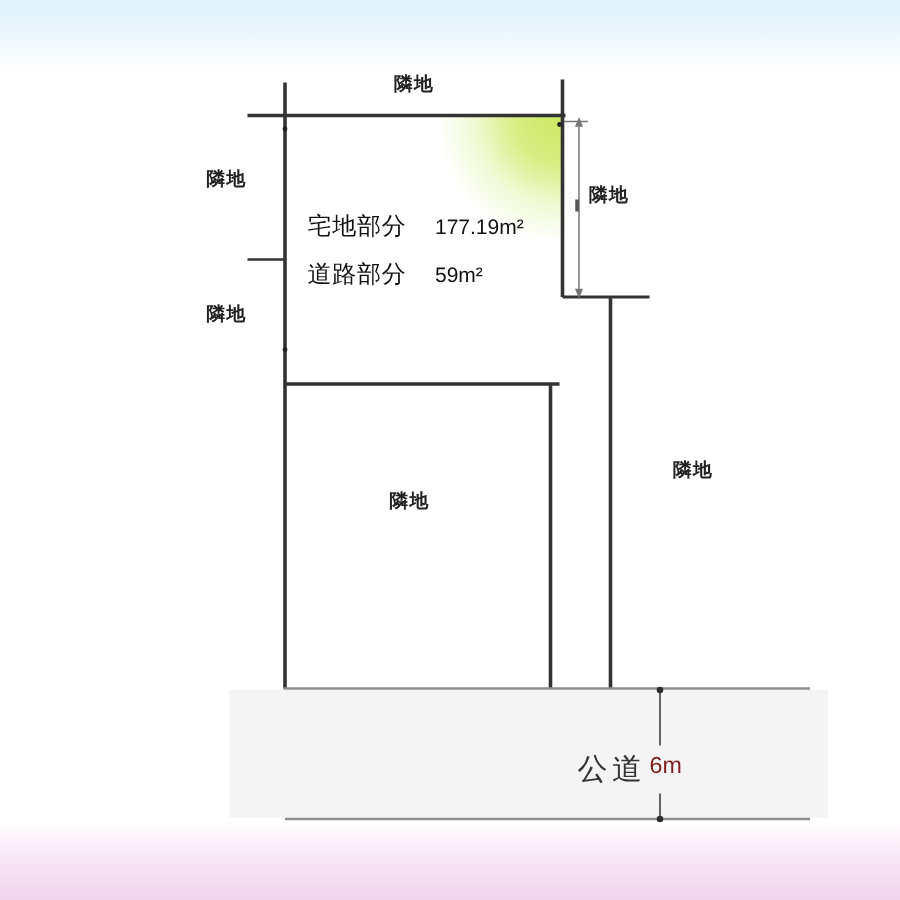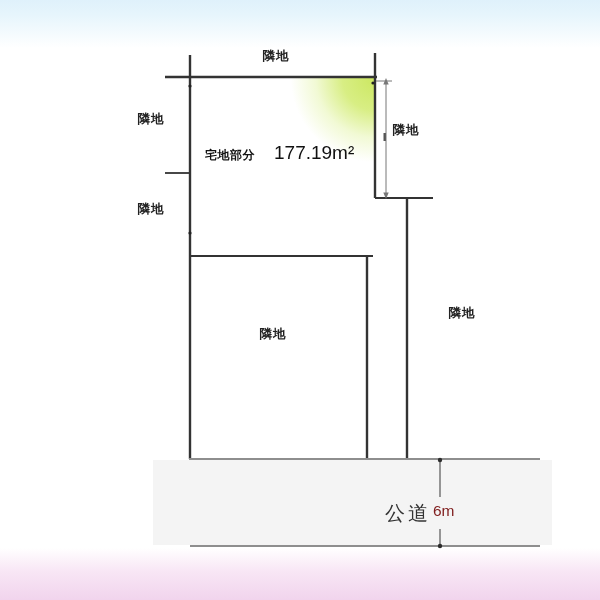--- a/index.html
+++ b/index.html
@@ -37,22 +37,22 @@
   .lbl{
     position:absolute;color:#1c1c1c;line-height:1.2;white-space:nowrap;
   }
   .neighbor{
     width:64px;text-align:center;font-size:12.5px;font-weight:600;
     letter-spacing:1px;color:#222;
   }
   .area-row{
     display:flex;align-items:baseline;gap:19px;color:#111;
   }
-  .area-row .a-label{font-size:12px;font-weight:700;letter-spacing:0.5px;}
-  .area-row .a-value{font-size:19px;font-weight:500;}
+  .area-row .a-label{font-size:16px;font-weight:400;letter-spacing:0.5px;}
+  .area-row .a-value{font-size:14px;font-weight:500;}
   .road-word{font-size:20px;letter-spacing:3px;color:#333;}
   .road-width{font-size:15.5px;color:#7f1d1d;}
 </style>
 </head>
 <body>
 
 <div class="stage">
 
   <div class="sky-band"></div>
   <div class="pink-band"></div>
@@ -93,17 +93,21 @@
   <div class="lbl neighbor" style="left:119px;top:112px;">隣地</div>
   <div class="lbl neighbor" style="left:119px;top:202px;">隣地</div>
   <div class="lbl neighbor" style="left:374px;top:123px;">隣地</div>
   <div class="lbl neighbor" style="left:430px;top:306px;">隣地</div>
   <div class="lbl neighbor" style="left:241px;top:327px;">隣地</div>
 
   <div class="lbl area-row" style="left:205px;top:142px;">
     <span class="a-label">宅地部分</span>
     <span class="a-value">177.19m²</span>
   </div>
+  <div class="lbl area-row" style="left:205px;top:174px;">
+    <span class="a-label">道路部分</span>
+    <span class="a-value">59m²</span>
+  </div>
 
   <div class="lbl road-word" style="left:385px;top:501px;">公道</div>
   <div class="lbl road-width" style="left:433px;top:502px;">6m</div>
 
 </div>
 
 </body></html>

